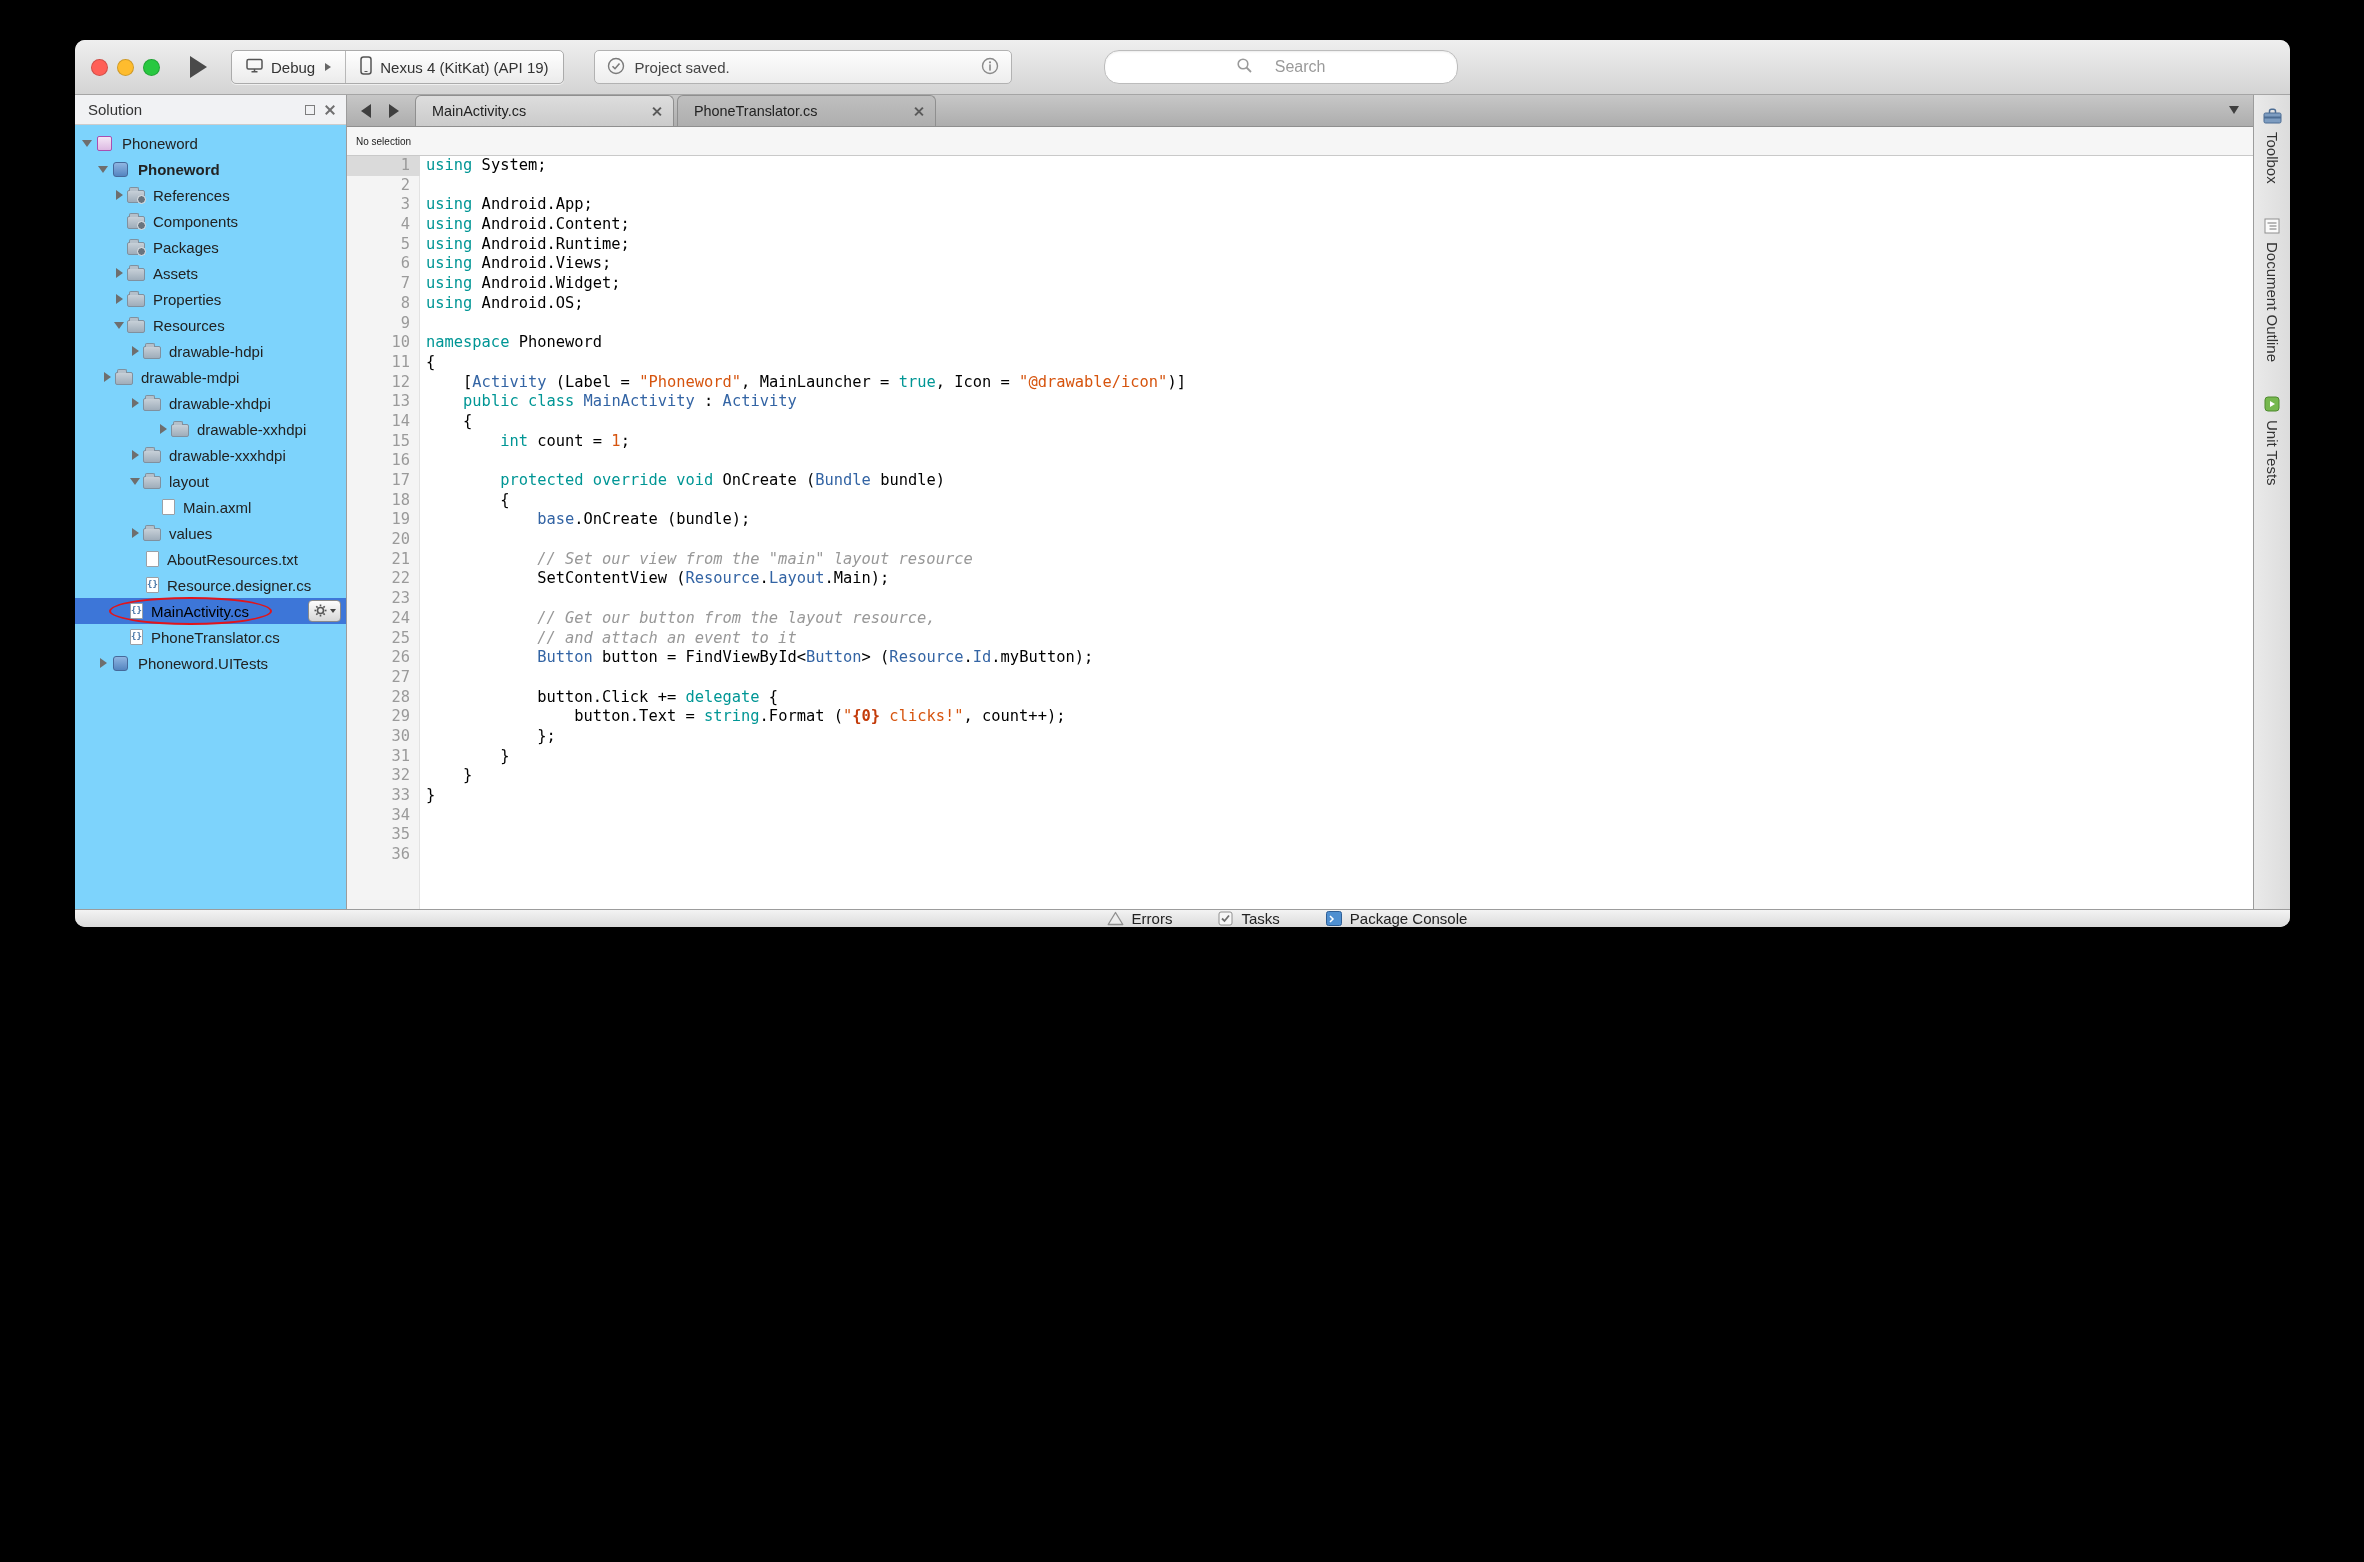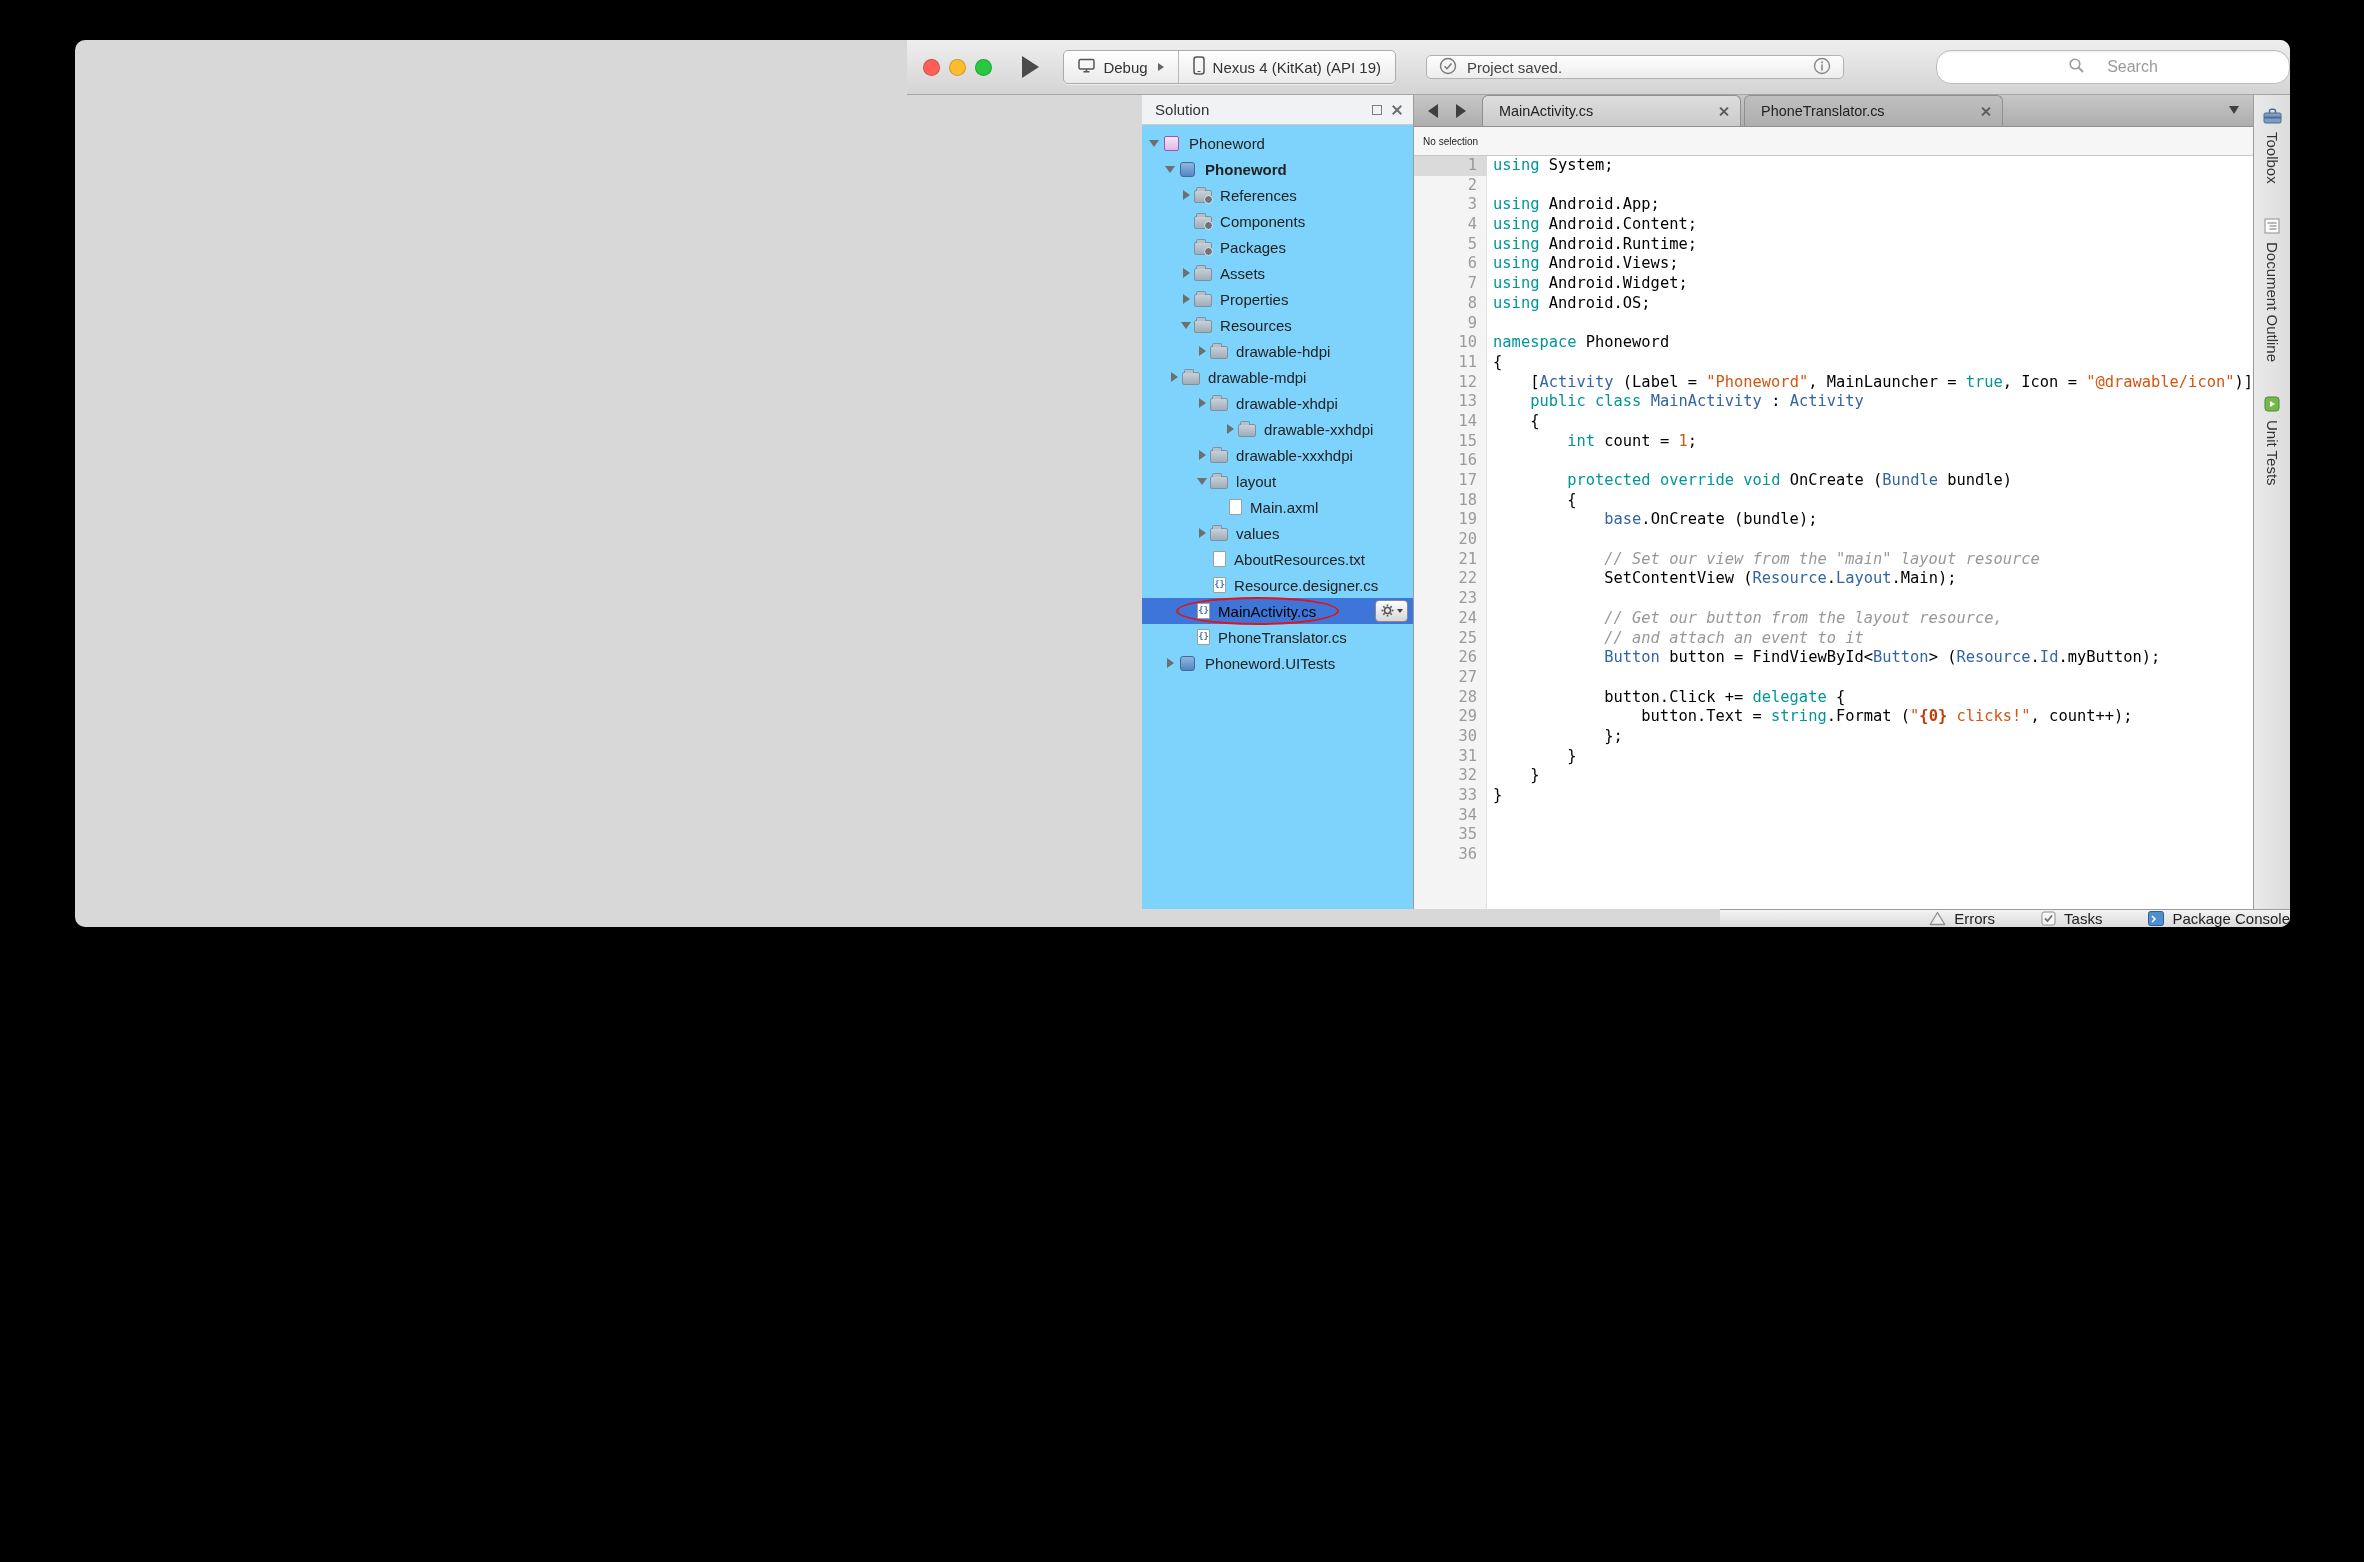--- a/index.html
+++ b/index.html
@@ -1,33 +1,33 @@
 <!DOCTYPE html>
 <html style="--c-keyword: #009695; --c-type: #3364a4; --c-string: #d6540e; --c-string_format: #c33b0a; --c-number: #d6540e; --c-comment: #989898; --c-selection_blue: #3d76d8; --c-annotation_red: #e0151b;"><head>
 <meta charset="utf-8">
 <style>
   * { box-sizing: border-box; margin: 0; padding: 0; }
   html,body { width:2364px; height:1562px; background:#000; font-family:"Liberation Sans", sans-serif; }
   .window{ position:absolute; left:75px; top:40px; width:2215px; height:887px; border-radius:10px; overflow:hidden;
-           background:#d8d8d8; box-shadow:0 30px 90px rgba(0,0,0,.65); display:flex; flex-direction:column;align-items:flex-end; }
+           background:#d8d8d8; box-shadow:0 30px 90px rgba(0,0,0,.65); display:flex; flex-direction:column; }
 
   
   .toolbar{ height:55px; flex:none; background:linear-gradient(#efefef,#d4d4d4); border-bottom:1px solid #a5a5a5;
             display:flex; align-items:center; }
   .traffic{ display:flex; gap:9px; margin-left:16px; }
   .tl{ width:17px; height:17px; border-radius:50%; border:1px solid rgba(0,0,0,.18); }
   .tl.red{ background:#ff5f57; } .tl.yellow{ background:#febc2e; } .tl.green{ background:#28c840; }
   .runbtn{ margin-left:30px; background:none; border:none; display:flex; align-items:center; }
   .play{ width:0; height:0; border-left:17px solid #4a4a4a; border-top:11px solid transparent; border-bottom:11px solid transparent; }
   .segctl{ margin-left:24px; height:34px; border:1px solid #ababab; border-radius:5px;
            background:linear-gradient(#ffffff,#ebebeb); display:flex; box-shadow:0 1px 0 rgba(255,255,255,.6); }
   .seg{ display:flex; align-items:center; gap:8px; padding:0 14px; font-size:15px; color:#333; }
   .seg + .seg{ border-left:1px solid #b8b8b8; }
   .chev{ width:0; height:0; border-left:6px solid #666; border-top:4px solid transparent; border-bottom:4px solid transparent; margin-left:2px; }
-  .statuspill{ margin-left:30px; width:418px; height:24px; border:1px solid #b2b2b2; border-radius:5px;
+  .statuspill{ margin-left:30px; width:418px; height:34px; border:1px solid #b2b2b2; border-radius:5px;
                background:linear-gradient(#fdfdfd,#ededed); display:flex; align-items:center; gap:10px; padding:0 12px;
                font-size:15px; color:#444; }
   .statuspill .grow{ flex:1; text-align:left; }
   .searchfield{ margin-left:92px; width:354px; height:34px; border:1px solid #bcbcbc; border-radius:15px; background:#fff;
                 display:flex; align-items:center; justify-content:center; gap:22px; box-shadow:inset 0 1px 2px rgba(0,0,0,.08); }
   .searchfield .ph{ font-size:16px; color:#9a9a9a; }
 
   
   .content{ flex:1; display:flex; min-height:0; }
 

